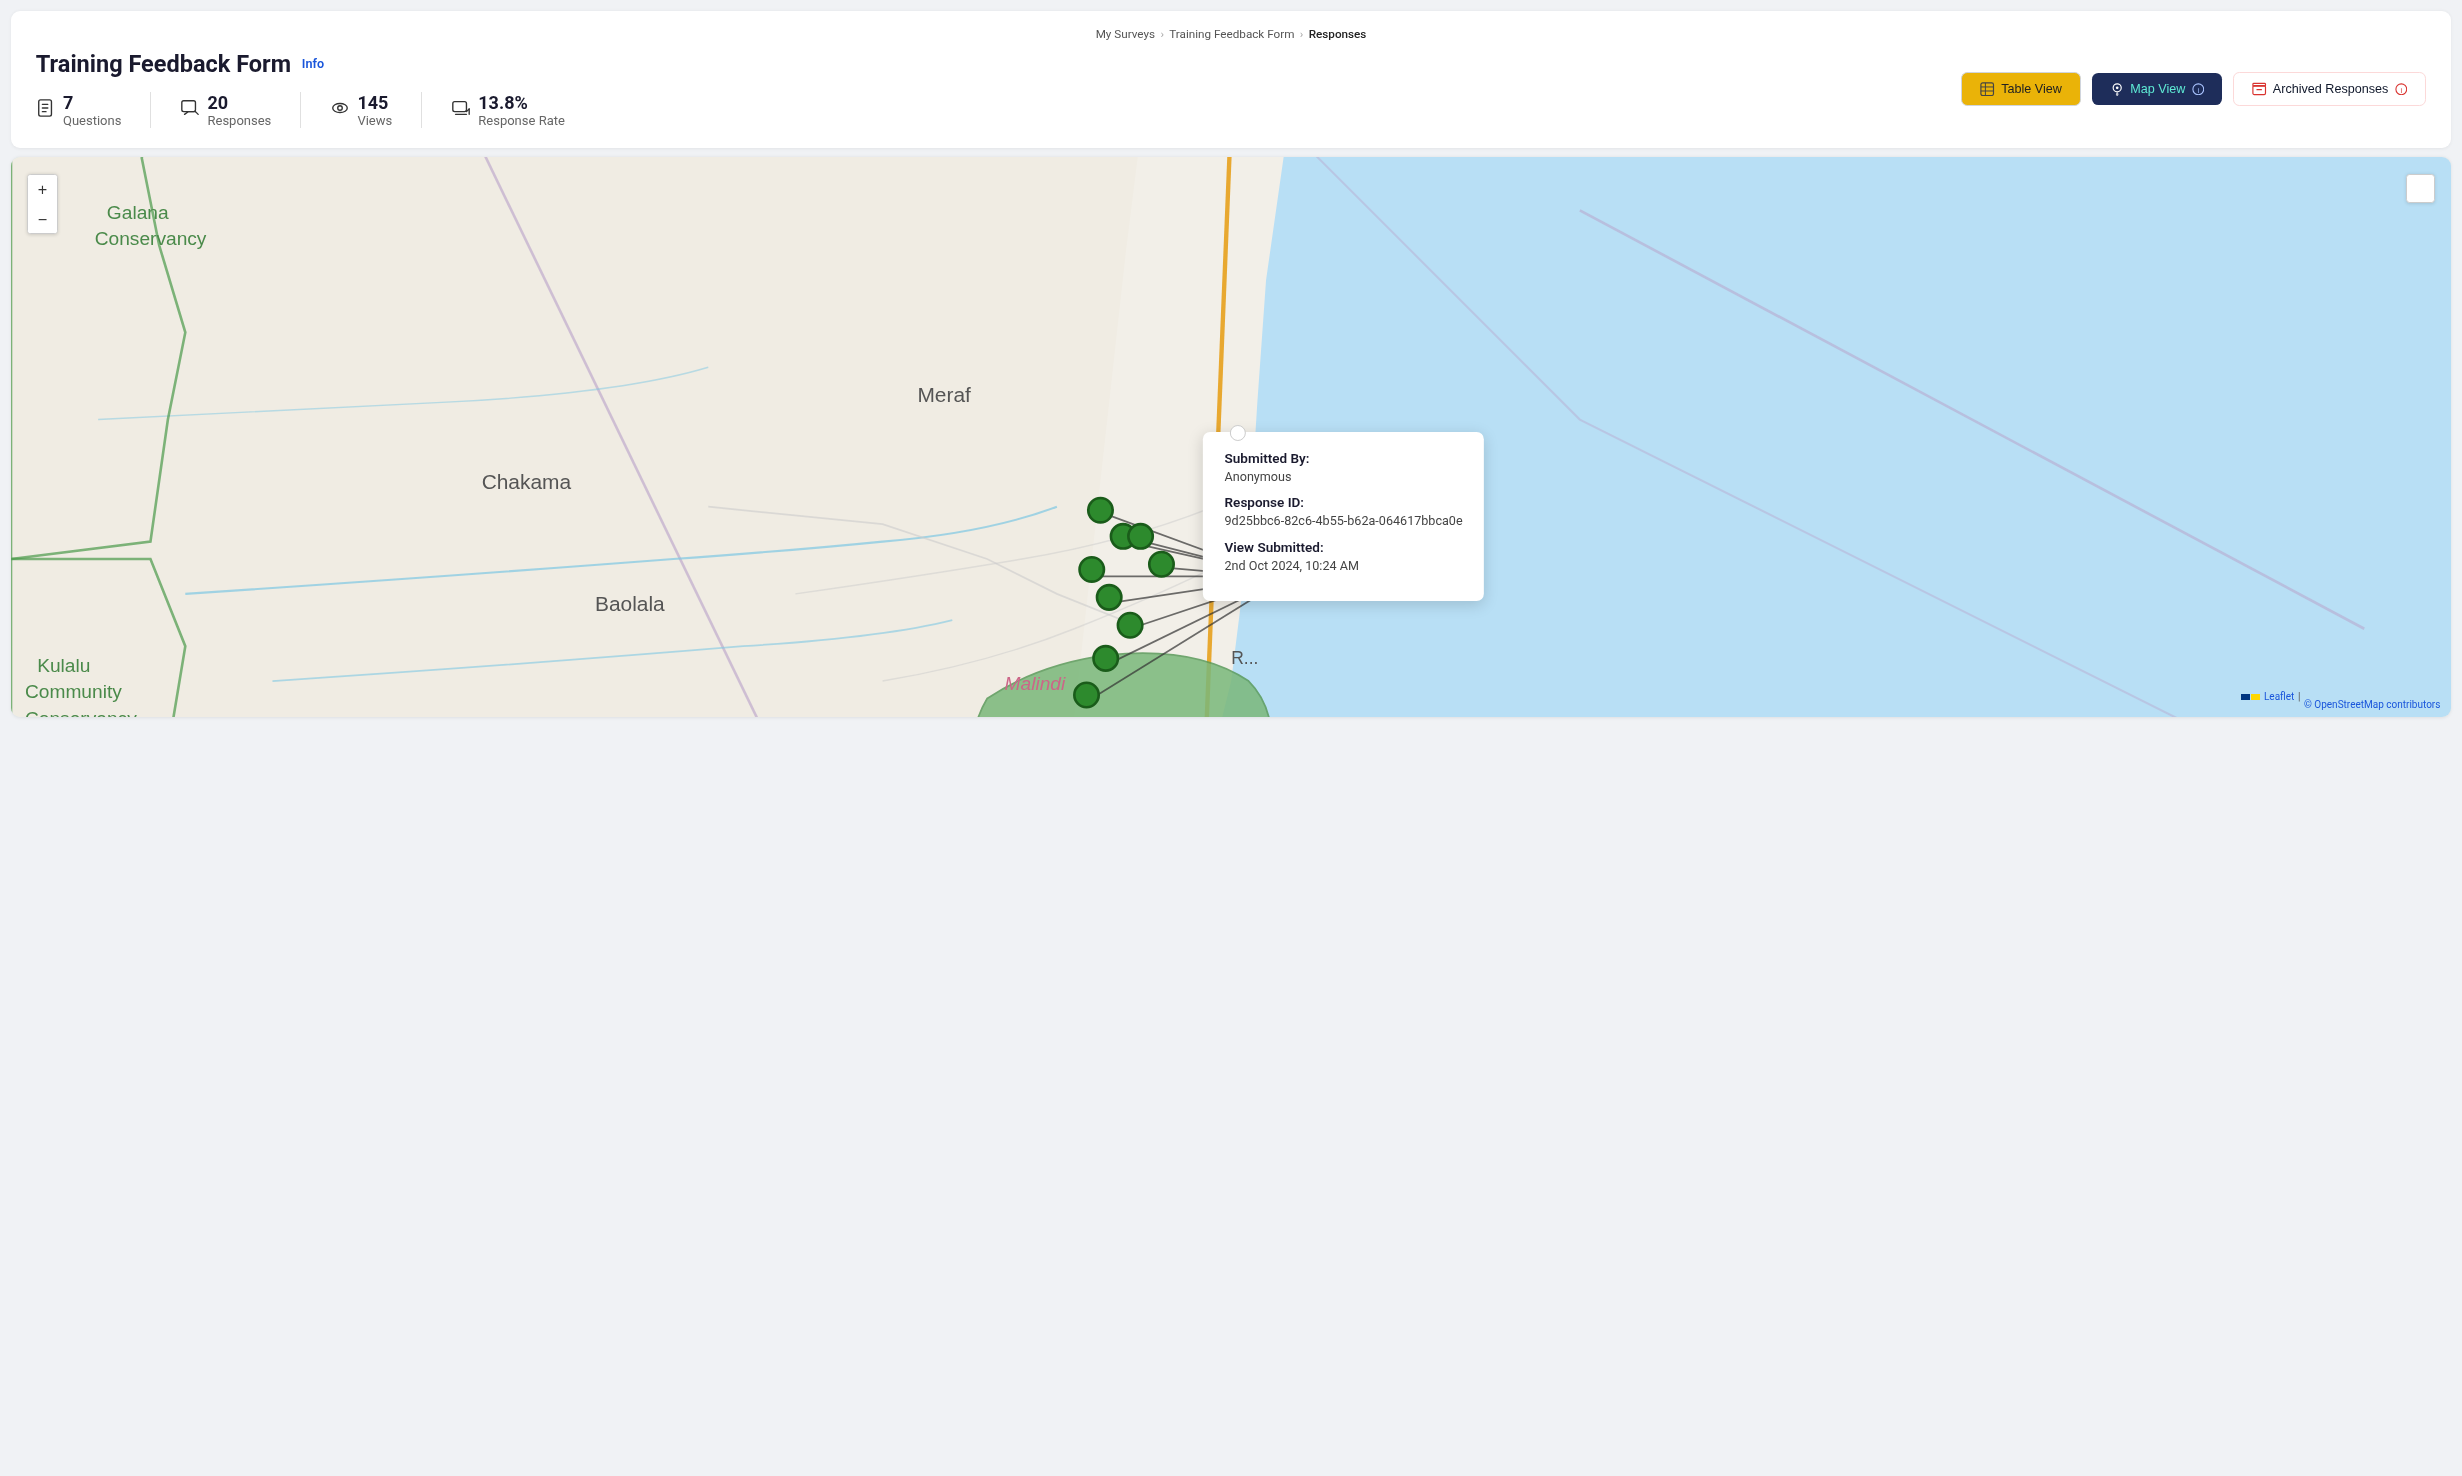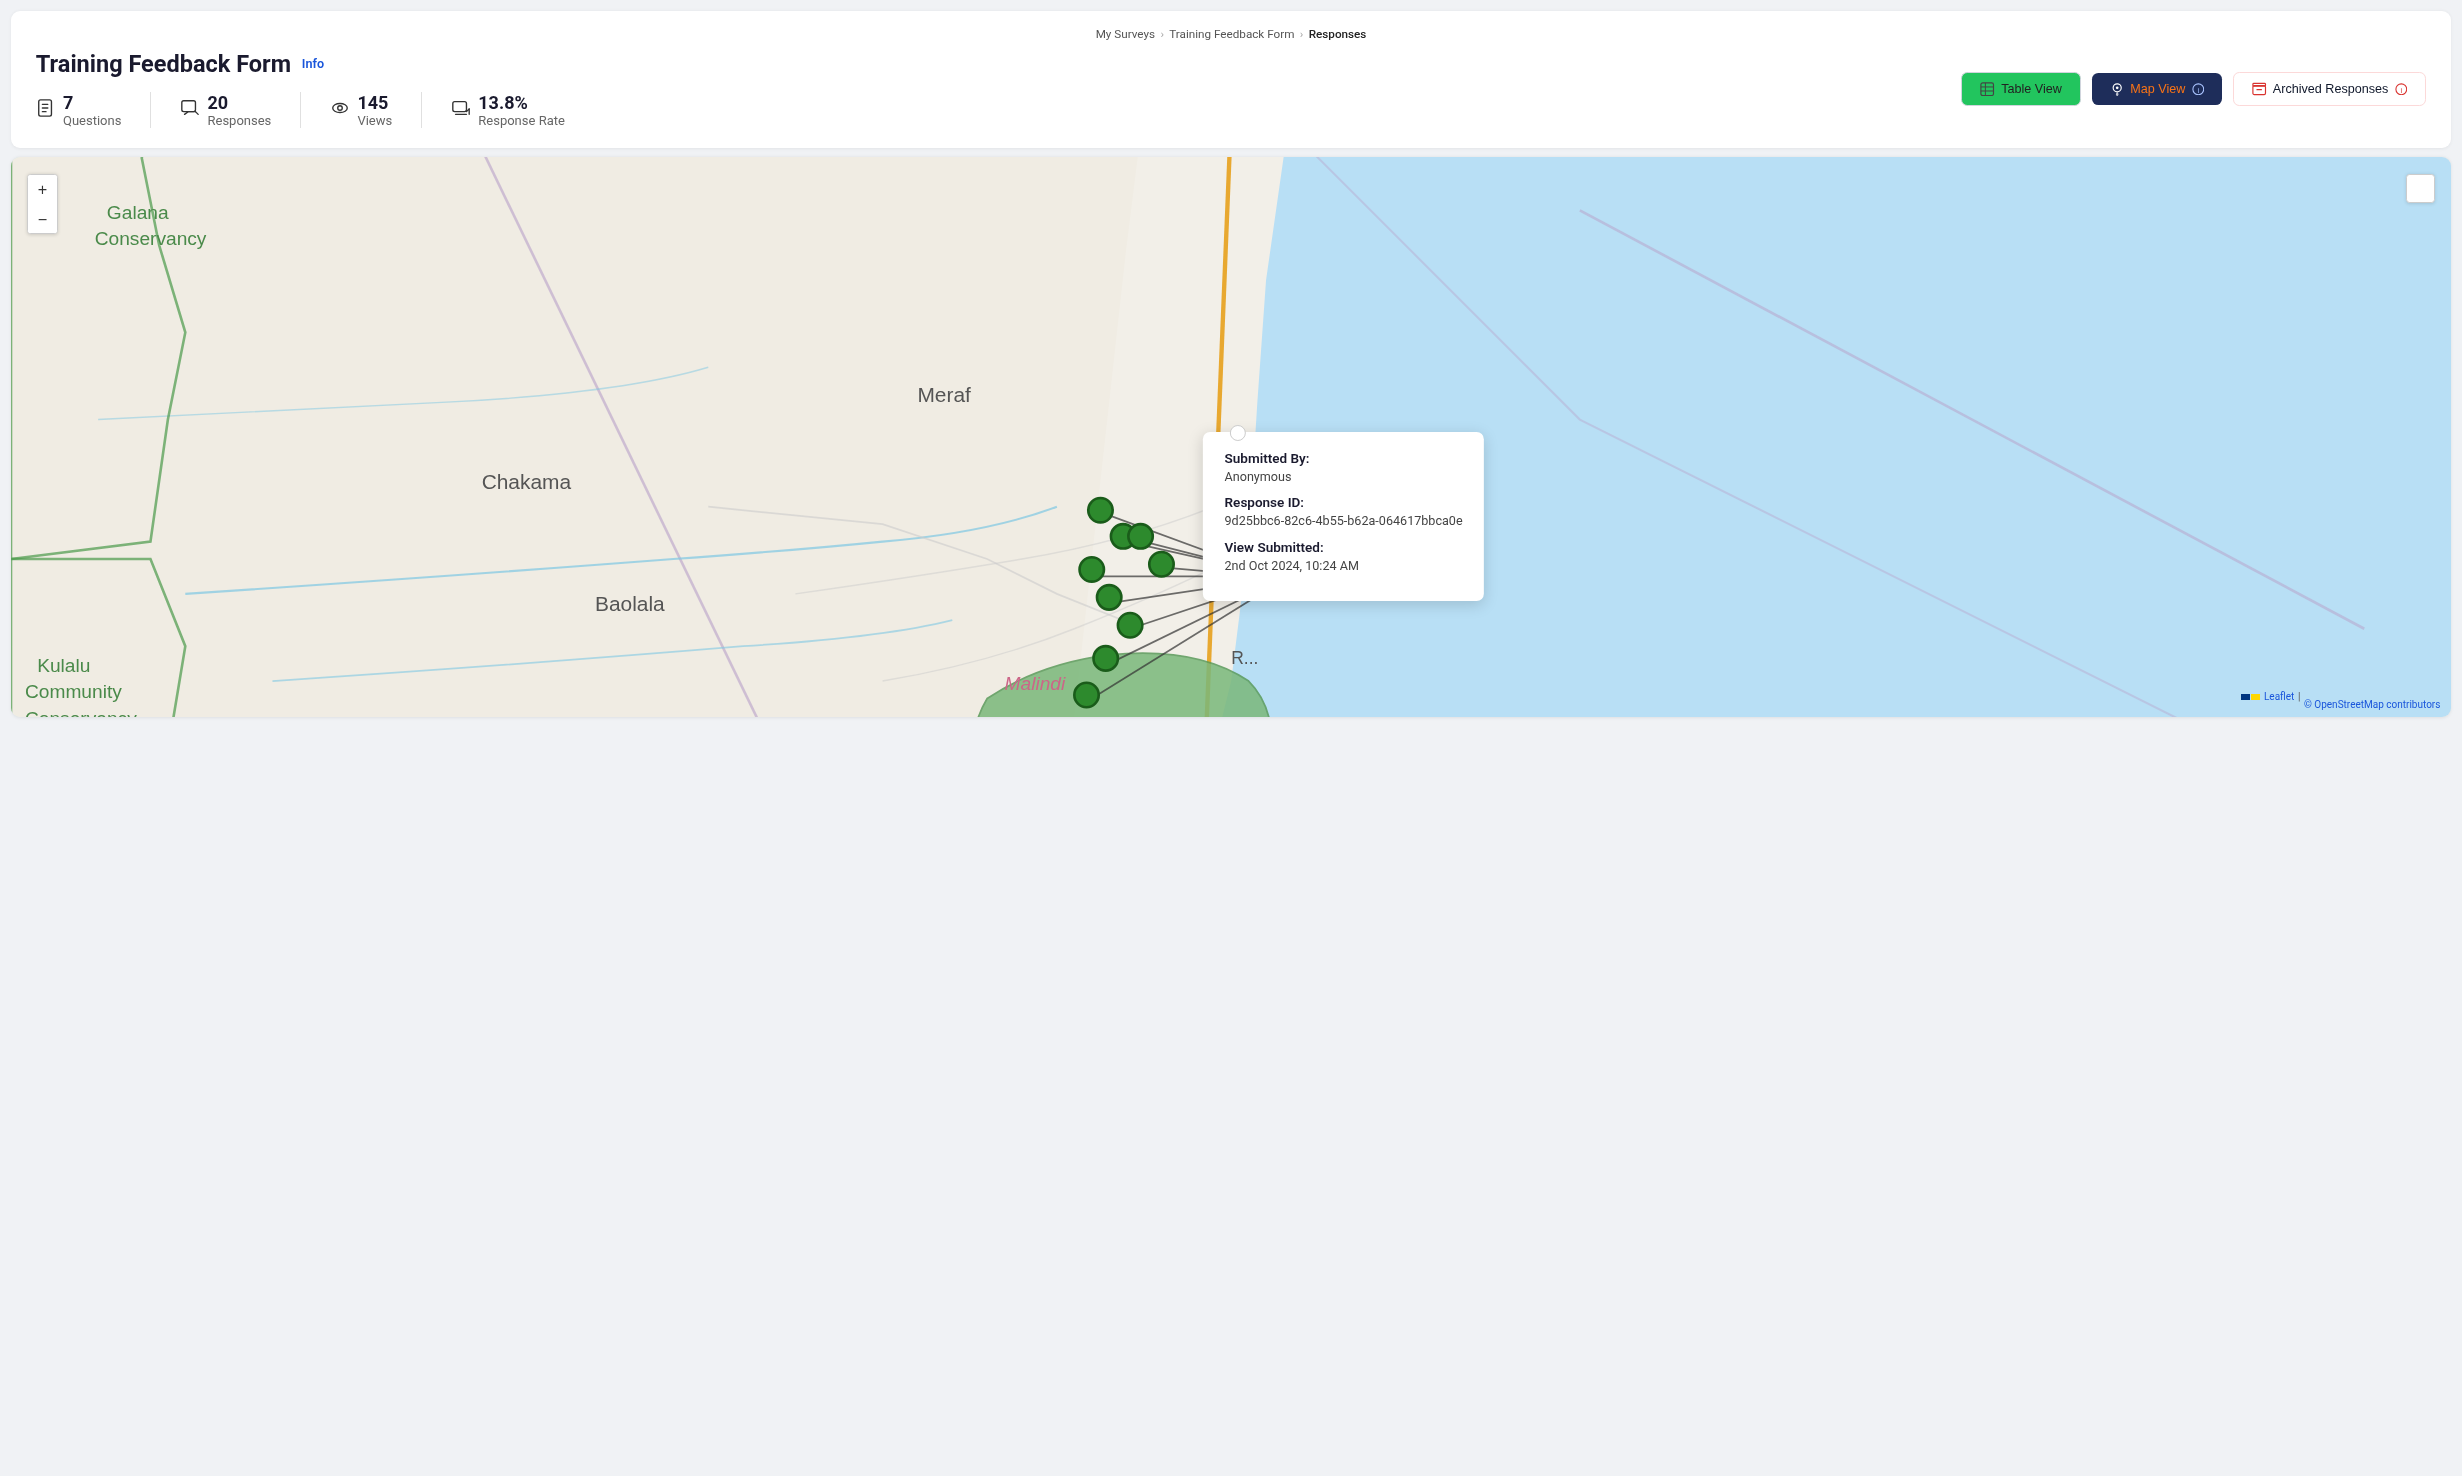--- a/index.html
+++ b/index.html
@@ -81,36 +81,36 @@
       gap: 10.8px;
     }
 
     .btn-table-view {
       display: flex;
       align-items: center;
       gap: 6.3px;
       padding: 9px 18px;
       border: 1.4px solid #d0d5dd;
       border-radius: 6.3px;
-      background: #22c55e;
+      background: #eab308;
       color: #222;
       font-size: 12.6px;
       font-weight: 500;
       cursor: pointer;
     }
 
     .btn-map-view {
       display: flex;
       align-items: center;
       gap: 6.3px;
       padding: 9px 18px;
       border: none;
       border-radius: 6.3px;
       background: #1e2d5a;
-      color: #f97316;
+      color: #5eead4;
       font-size: 12.6px;
       font-weight: 500;
       cursor: pointer;
     }
 
     .btn-archived {
       display: flex;
       align-items: center;
       gap: 6.3px;
       padding: 9px 18px;

